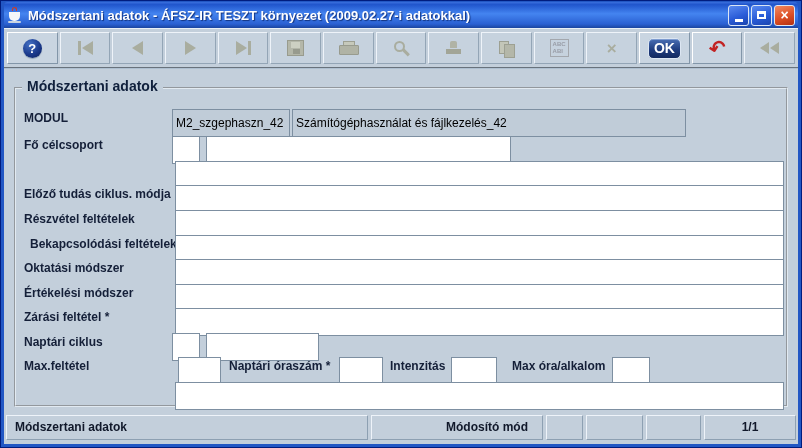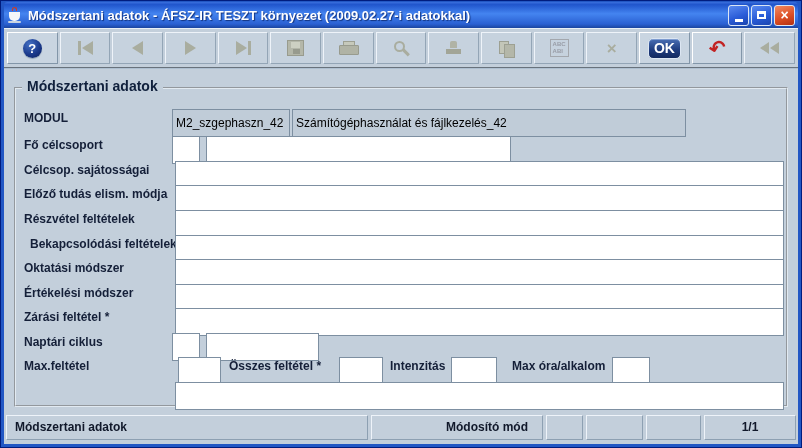--- a/index.html
+++ b/index.html
@@ -206,24 +206,23 @@
         <div class="legend">Módszertani adatok</div>
 
         <div class="lbl" style="left:8px; top:20px;">MODUL</div>
         <input class="fld ro" style="left: 156px; top: 20px; width: 118px;" readonly="" value="M2_szgephaszn_42">
         <input class="fld ro" style="left: 276px; top: 20px; width: 394px;" readonly="" value="Számítógéphasználat és fájlkezelés_42">
 
         <div class="lbl" style="left:8px; top:47px;">Fő célcsoport</div>
         <input class="fld" style="left: 156px; top: 47px; width: 28px;" value="">
         <input class="fld" style="left: 190px; top: 47px; width: 305px;" value="">
 
-        <div class="lbl" style="left:8px; top:72px;">Célcsop. sajátosságai</div>
         <input class="fld" style="left: 159px; top: 72px; width: 609px;" value="">
 
-        <div class="lbl" style="left:8px; top:96px;">Előző tudás elism. módja</div>
+        <div class="lbl" style="left:8px; top:96px;">Előző tudás ciklus. módja</div>
         <input class="fld" style="left: 159px; top: 96px; width: 609px;" value="">
 
         <div class="lbl" style="left:8px; top:121px;text-align:right;">Részvétel feltételek</div>
         <input class="fld" style="left: 159px; top: 121px; width: 609px;" value="">
 
         <div class="lbl" style="left:14px; top:146px;">Bekapcsolódási feltételek</div>
         <input class="fld" style="left: 159px; top: 146px; width: 609px;" value="">
 
         <div class="lbl" style="left:8px; top:170px;">Oktatási módszer</div>
         <input class="fld" style="left: 159px; top: 170px; width: 609px;" value="">
@@ -233,21 +232,21 @@
 
         <div class="lbl" style="left:8px; top:219px;">Zárási feltétel *</div>
         <input class="fld" style="left: 159px; top: 219px; width: 609px;" value="">
 
         <div class="lbl" style="left:8px; top:244px;">Naptári ciklus</div>
         <input class="fld" style="left: 156px; top: 244px; width: 28px;" value="">
         <input class="fld" style="left: 190px; top: 244px; width: 113px;" value="">
 
         <div class="lbl" style="left:8px; top:268px;">Max.feltétel</div>
         <input class="fld" style="left: 162px; top: 268px; width: 43px;" value="">
-        <div class="lbl" style="left:213px; top:268px;">Összes feltétel *</div>
+        <div class="lbl" style="left:213px; top:268px;">Naptári óraszám *</div>
         <input class="fld" style="left: 323px; top: 268px; width: 44px;" value="">
         <div class="lbl" style="left:374px; top:268px;">Intenzitás</div>
         <input class="fld" style="left: 435px; top: 268px; width: 46px;" value="">
         <div class="lbl" style="left:496px; top:268px;text-align:center;">Max óra/alkalom</div>
         <input class="fld" style="left: 596px; top: 268px; width: 38px;" value="">
 
         <input class="fld" style="left: 159px; top: 293px; width: 609px;" value="">
       </div>
     </div>
 

